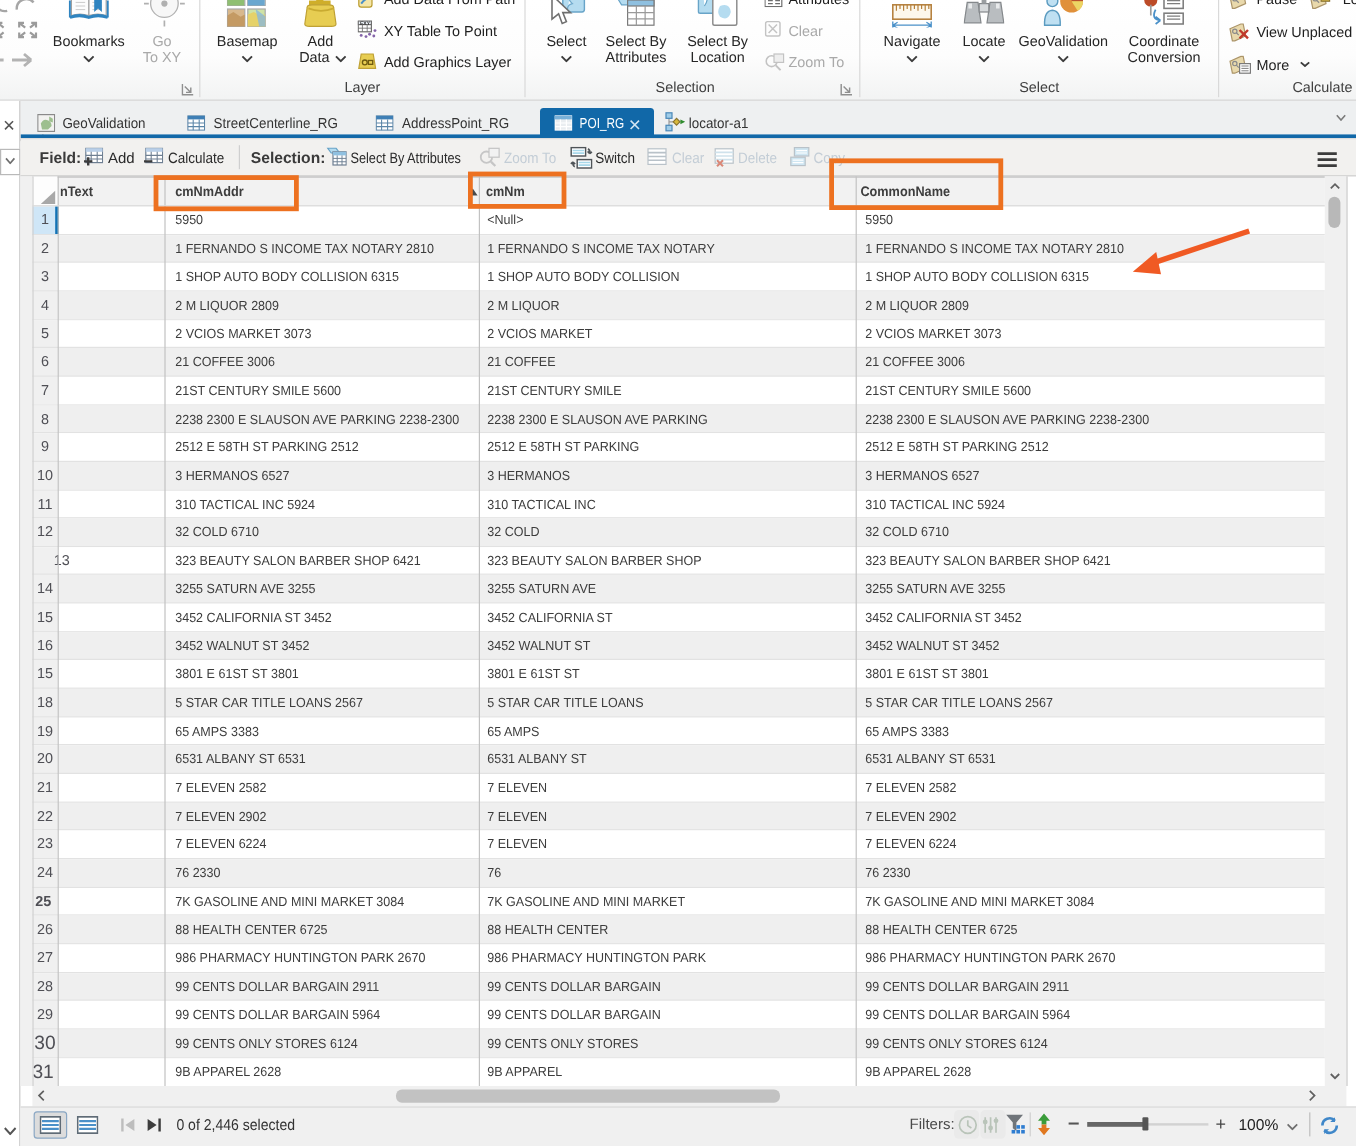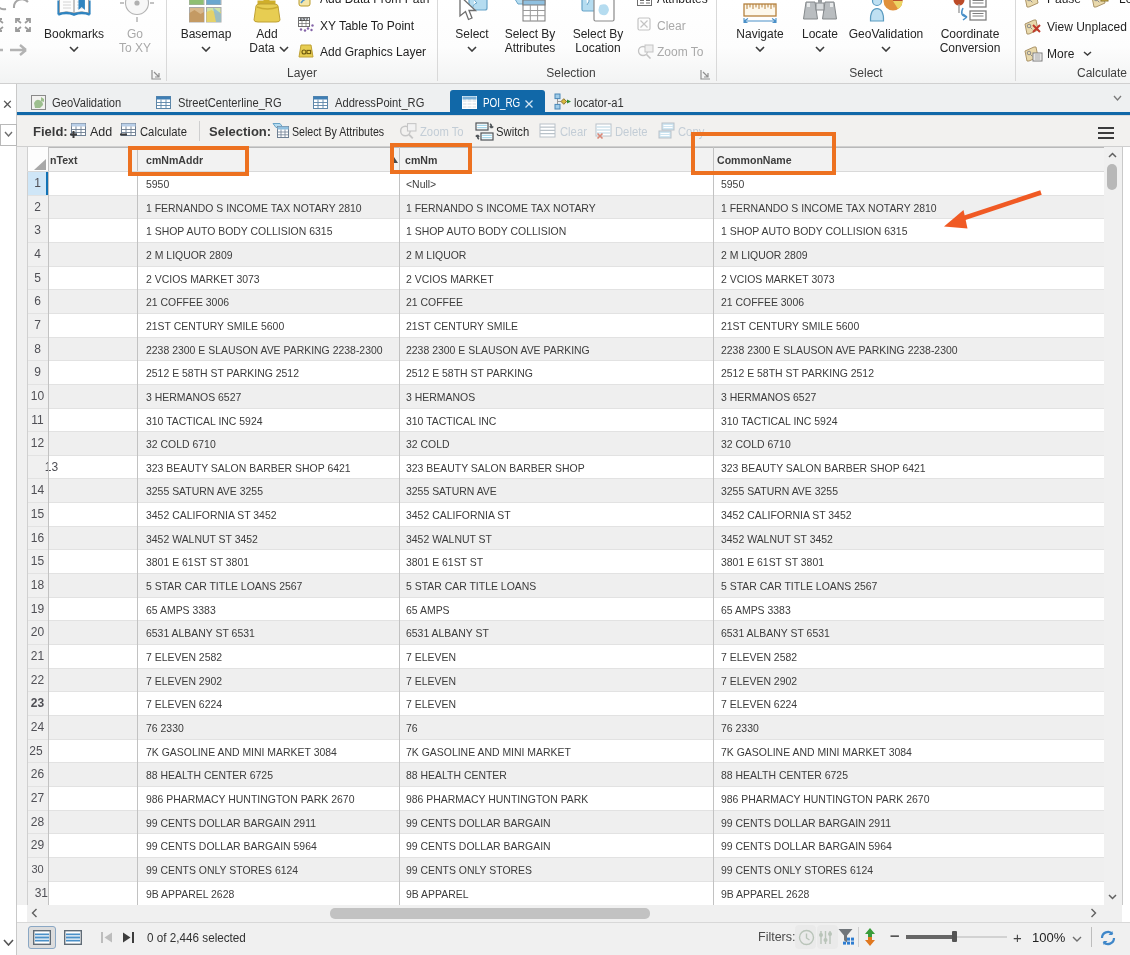--- a/index.html
+++ b/index.html
@@ -499,35 +499,35 @@
 <div class="cell" style="left:721px;top:651.0px;width:380px;">7 ELEVEN 2582</div>
 <div class="abs" style="left:48px;top:668.6px;width:1056px;height:23.6px;background:#efefef;"></div>
 <div class="abs" style="left:27px;top:668.6px;width:21px;height:23.6px;background:#f0f0f0;"></div>
 <div class="abs" style="left:27px;top:668.6px;width:21px;height:23.6px;font-size:12px;color:#4f4f55;text-align:center;line-height:23.6px;">22</div>
 <div class="abs" style="left:27px;top:691.3px;width:1077px;height:1px;background:#e2e2e2;"></div>
 <div class="cell" style="left:146px;top:674.6px;width:250px;">7 ELEVEN 2902</div>
 <div class="cell" style="left:406px;top:674.6px;width:300px;">7 ELEVEN</div>
 <div class="cell" style="left:721px;top:674.6px;width:380px;">7 ELEVEN 2902</div>
 <div class="abs" style="left:48px;top:692.3px;width:1056px;height:23.6px;background:#ffffff;"></div>
 <div class="abs" style="left:27px;top:692.3px;width:21px;height:23.6px;background:#f0f0f0;"></div>
-<div class="abs" style="left:27px;top:692.3px;width:21px;height:23.6px;font-size:12px;color:#4f4f55;text-align:center;line-height:23.6px;font-weight:bold;">23</div>
+<div class="abs" style="left:27px;top:692.3px;width:21px;height:23.6px;font-size:12px;color:#4f4f55;text-align:center;line-height:23.6px;">23</div>
 <div class="abs" style="left:27px;top:714.9px;width:1077px;height:1px;background:#e2e2e2;"></div>
 <div class="cell" style="left:146px;top:698.3px;width:250px;">7 ELEVEN 6224</div>
 <div class="cell" style="left:406px;top:698.3px;width:300px;">7 ELEVEN</div>
 <div class="cell" style="left:721px;top:698.3px;width:380px;">7 ELEVEN 6224</div>
 <div class="abs" style="left:48px;top:715.9px;width:1056px;height:23.6px;background:#efefef;"></div>
 <div class="abs" style="left:27px;top:715.9px;width:21px;height:23.6px;background:#f0f0f0;"></div>
 <div class="abs" style="left:27px;top:715.9px;width:21px;height:23.6px;font-size:12px;color:#4f4f55;text-align:center;line-height:23.6px;">24</div>
 <div class="abs" style="left:27px;top:738.6px;width:1077px;height:1px;background:#e2e2e2;"></div>
 <div class="cell" style="left:146px;top:721.9px;width:250px;">76 2330</div>
 <div class="cell" style="left:406px;top:721.9px;width:300px;">76</div>
 <div class="cell" style="left:721px;top:721.9px;width:380px;">76 2330</div>
 <div class="abs" style="left:48px;top:739.6px;width:1056px;height:23.6px;background:#ffffff;"></div>
 <div class="abs" style="left:27px;top:739.6px;width:21px;height:23.6px;background:#f0f0f0;"></div>
-<div class="abs" style="left:27px;top:739.6px;width:18px;height:23.6px;font-size:12px;color:#4f4f55;text-align:center;line-height:23.6px;">25</div>
+<div class="abs" style="left:27px;top:739.6px;width:18px;height:23.6px;font-size:12px;color:#4f4f55;text-align:center;line-height:23.6px;font-weight:bold;">25</div>
 <div class="abs" style="left:27px;top:762.2px;width:1077px;height:1px;background:#e2e2e2;"></div>
 <div class="cell" style="left:146px;top:745.6px;width:250px;">7K GASOLINE AND MINI MARKET 3084</div>
 <div class="cell" style="left:406px;top:745.6px;width:300px;">7K GASOLINE AND MINI MARKET</div>
 <div class="cell" style="left:721px;top:745.6px;width:380px;">7K GASOLINE AND MINI MARKET 3084</div>
 <div class="abs" style="left:48px;top:763.2px;width:1056px;height:23.6px;background:#efefef;"></div>
 <div class="abs" style="left:27px;top:763.2px;width:21px;height:23.6px;background:#f0f0f0;"></div>
 <div class="abs" style="left:27px;top:763.2px;width:21px;height:23.6px;font-size:12px;color:#4f4f55;text-align:center;line-height:23.6px;">26</div>
 <div class="abs" style="left:27px;top:785.9px;width:1077px;height:1px;background:#e2e2e2;"></div>
 <div class="cell" style="left:146px;top:769.2px;width:250px;">88 HEALTH CENTER 6725</div>
 <div class="cell" style="left:406px;top:769.2px;width:300px;">88 HEALTH CENTER</div>
@@ -548,28 +548,28 @@
 <div class="cell" style="left:721px;top:816.5px;width:380px;">99 CENTS DOLLAR BARGAIN 2911</div>
 <div class="abs" style="left:48px;top:834.2px;width:1056px;height:23.6px;background:#ffffff;"></div>
 <div class="abs" style="left:27px;top:834.2px;width:21px;height:23.6px;background:#f0f0f0;"></div>
 <div class="abs" style="left:27px;top:834.2px;width:21px;height:23.6px;font-size:12px;color:#4f4f55;text-align:center;line-height:23.6px;">29</div>
 <div class="abs" style="left:27px;top:856.8px;width:1077px;height:1px;background:#e2e2e2;"></div>
 <div class="cell" style="left:146px;top:840.2px;width:250px;">99 CENTS DOLLAR BARGAIN 5964</div>
 <div class="cell" style="left:406px;top:840.2px;width:300px;">99 CENTS DOLLAR BARGAIN</div>
 <div class="cell" style="left:721px;top:840.2px;width:380px;">99 CENTS DOLLAR BARGAIN 5964</div>
 <div class="abs" style="left:48px;top:857.8px;width:1056px;height:23.6px;background:#efefef;"></div>
 <div class="abs" style="left:27px;top:857.8px;width:21px;height:23.6px;background:#f0f0f0;"></div>
-<div class="abs" style="left:27px;top:857.8px;width:21px;height:23.6px;font-size:11px;color:#4f4f55;text-align:center;line-height:23.6px;">30</div>
+<div class="abs" style="left:27px;top:857.8px;width:21px;height:23.6px;font-size:16px;color:#4f4f55;text-align:center;line-height:23.6px;">30</div>
 <div class="abs" style="left:27px;top:880.5px;width:1077px;height:1px;background:#e2e2e2;"></div>
 <div class="cell" style="left:146px;top:863.8px;width:250px;">99 CENTS ONLY STORES 6124</div>
 <div class="cell" style="left:406px;top:863.8px;width:300px;">99 CENTS ONLY STORES</div>
 <div class="cell" style="left:721px;top:863.8px;width:380px;">99 CENTS ONLY STORES 6124</div>
 <div class="abs" style="left:48px;top:881.5px;width:1056px;height:23.5px;background:#ffffff;overflow:hidden;"></div>
 <div class="abs" style="left:27px;top:881.5px;width:21px;height:23.5px;background:#f0f0f0;"></div>
-<div class="abs" style="left:27px;top:881.5px;width:21px;height:23.5px;font-size:12px;color:#4f4f55;text-align:right;line-height:23.5px;">31</div>
+<div class="abs" style="left:27px;top:881.5px;width:21px;height:23.5px;font-size:16px;color:#4f4f55;text-align:left;line-height:23.5px;">31</div>
 <div class="cell" style="left:146px;top:887.5px;width:250px;">9B APPAREL 2628</div>
 <div class="cell" style="left:406px;top:887.5px;width:300px;">9B APPAREL</div>
 <div class="cell" style="left:721px;top:887.5px;width:380px;">9B APPAREL 2628</div>
 <div class="abs" style="left:48px;top:147px;width:1px;height:758px;background:#c2c2c2;"></div>
 <div class="abs" style="left:137px;top:147px;width:1px;height:758px;background:#c2c2c2;"></div>
 <div class="abs" style="left:399px;top:147px;width:1px;height:758px;background:#c2c2c2;"></div>
 <div class="abs" style="left:713px;top:147px;width:1px;height:758px;background:#c2c2c2;"></div>
 <div class="abs" style="left:27px;top:147px;width:1px;height:758px;background:#d0d0d0;"></div>
 <div class="abs" style="left:27px;top:171px;width:1077px;height:1px;background:#d9d9d9;"></div>
 <div class="abs" style="left:1104px;top:147px;width:18px;height:758px;background:#f0f0f0;"></div>

